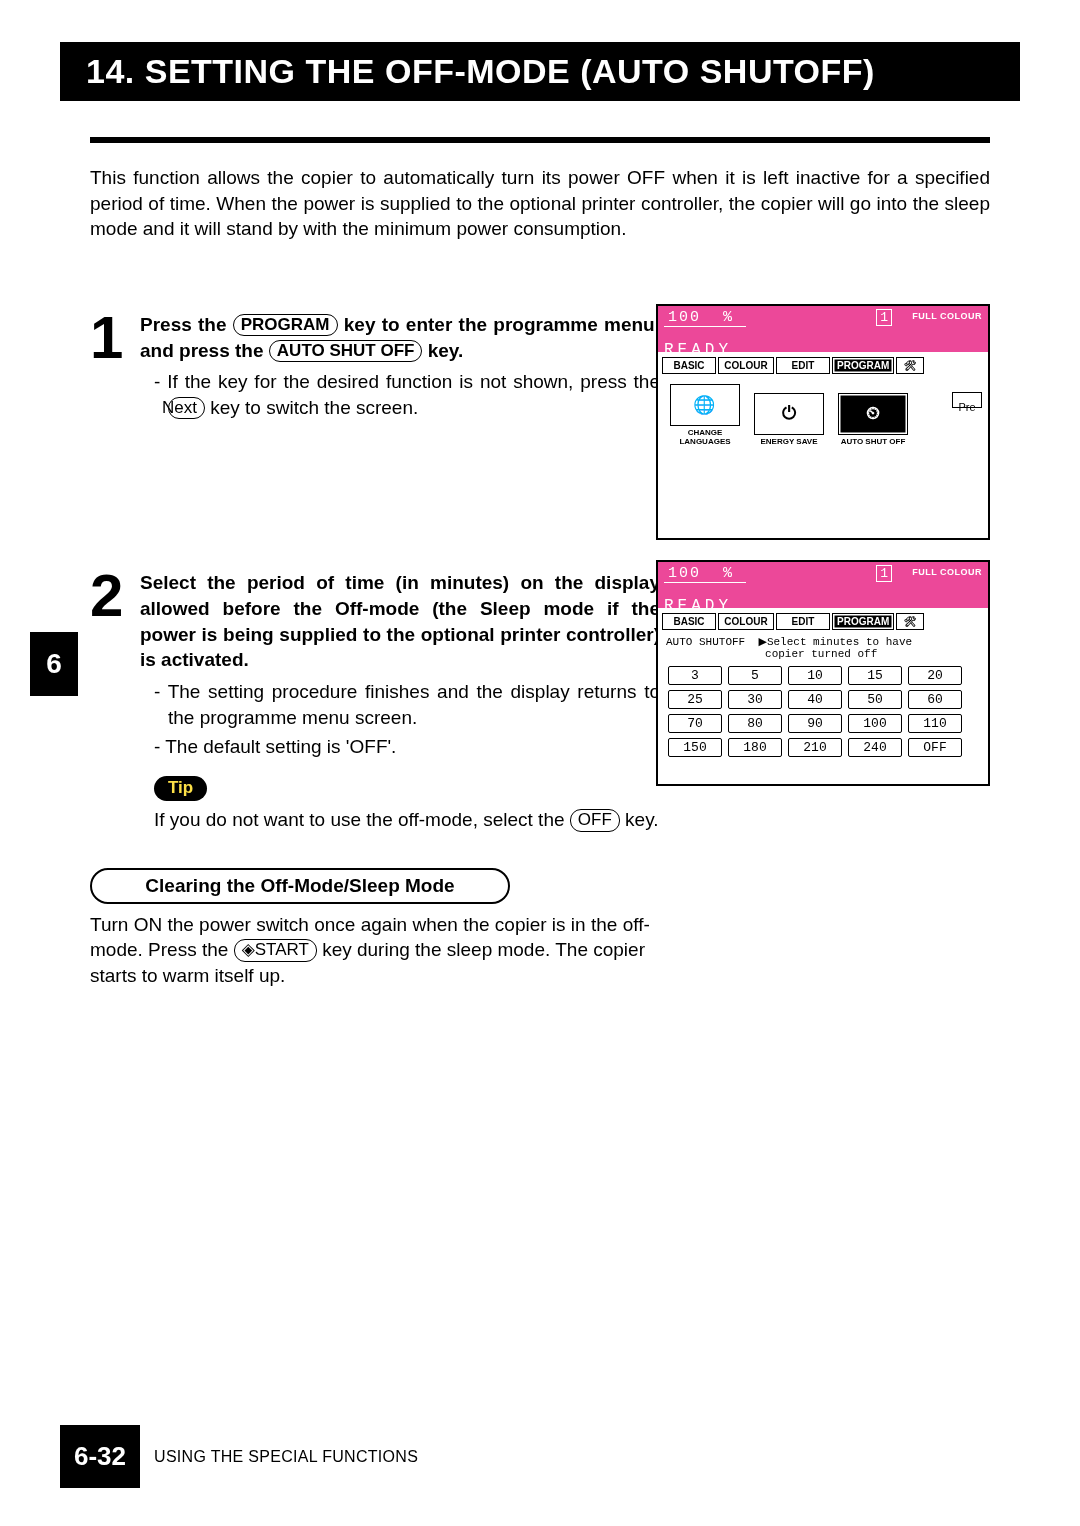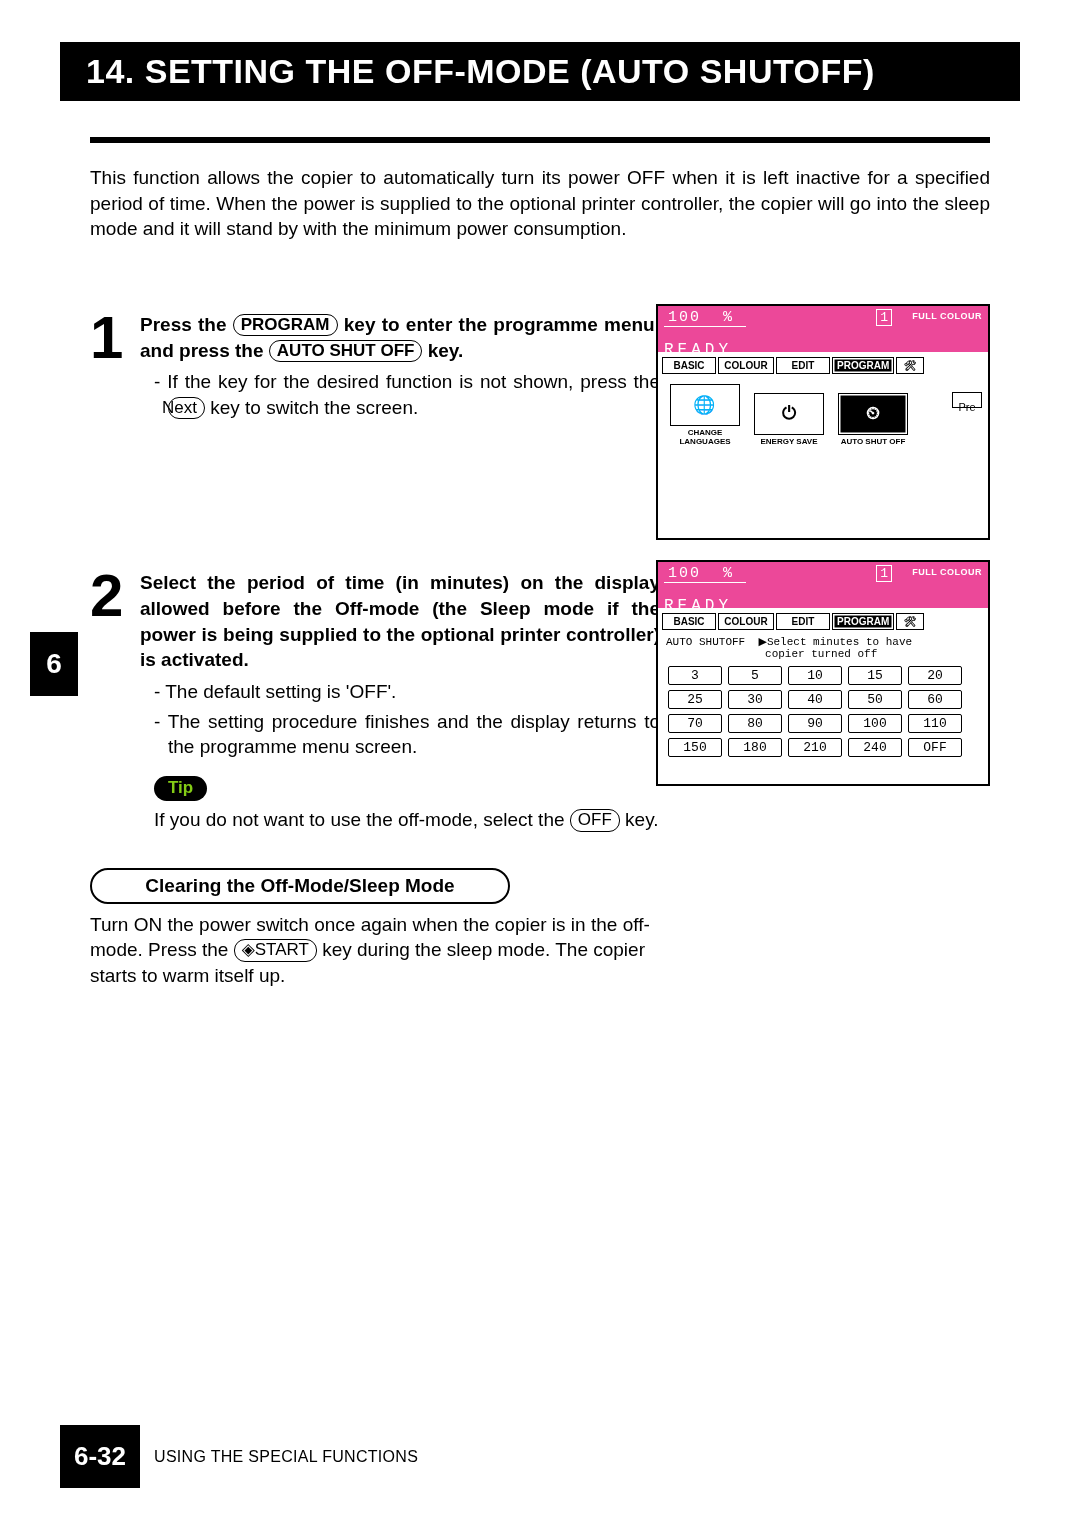--- a/index.html
+++ b/index.html
@@ -122,21 +122,21 @@
   .lcd-ico.sel .ibox { background:#000; color:#fff; box-shadow: inset 0 0 0 1.5px #fff;}
   .lcd-pre { border:1.5px solid #000; width:30px; height:16px; font-size:11px; font-family:Arial; text-align:center; line-height:28px; margin-left:auto; align-self:flex-start; margin-top:8px;}
   .lcd-instr { font-size:11px; padding: 2px 4px 4px 8px; font-family:"Courier New"; line-height:1.1;}
   .lcd-instr .lbl{font-size:11px;}
   .lcd-mins { padding: 2px 10px 6px 10px;}
   .lcd-minrow { display:flex; gap:6px; margin-bottom:5px;}
   .lcd-min { border:1.5px solid #000; width:54px; text-align:center; font-size:13px; padding:1px 0; border-radius:2px; font-family:"Courier New";}
   
   .tip-badge {
     display:inline-block;
-    background:#000; color:#84cc16;
+    background:#000; color:#fde047;
     font-weight:700;
     font-size:17px;
     border-radius: 14px;
     padding: 2px 14px 3px 14px;
     margin: 12px 0 8px 14px;
   }
   .tip-text { font-size:19px; margin-left:14px; max-width: 520px;}
   
   .callout {
     border:2.2px solid #000;
@@ -262,22 +262,22 @@
     </div>
   </div>
 
   <div style="height:110px"></div>
 
   <div class="step">
     <div class="step-num">2</div>
     <div class="step-body">
       <div class="step-heading">Select the period of time (in minutes) on the display allowed before the Off-mode (the Sleep mode if the power is being supplied to the optional printer controller) is activated.</div>
       <ul class="step-sub">
+        <li>The setting procedure finishes and the display returns to the programme menu screen.</li>
         <li>The default setting is 'OFF'.</li>
-        <li>The setting procedure finishes and the display returns to the programme menu screen.</li>
       </ul>
       <div class="tip-badge">Tip</div>
       <div class="tip-text">
         <span>If you do not want to use the off-mode, select the </span><span class="keycap">OFF</span><span> key.</span>
       </div>
     </div>
   </div>
 
   <div class="callout">Clearing the Off-Mode/Sleep Mode</div>
   <div class="callout-body">

